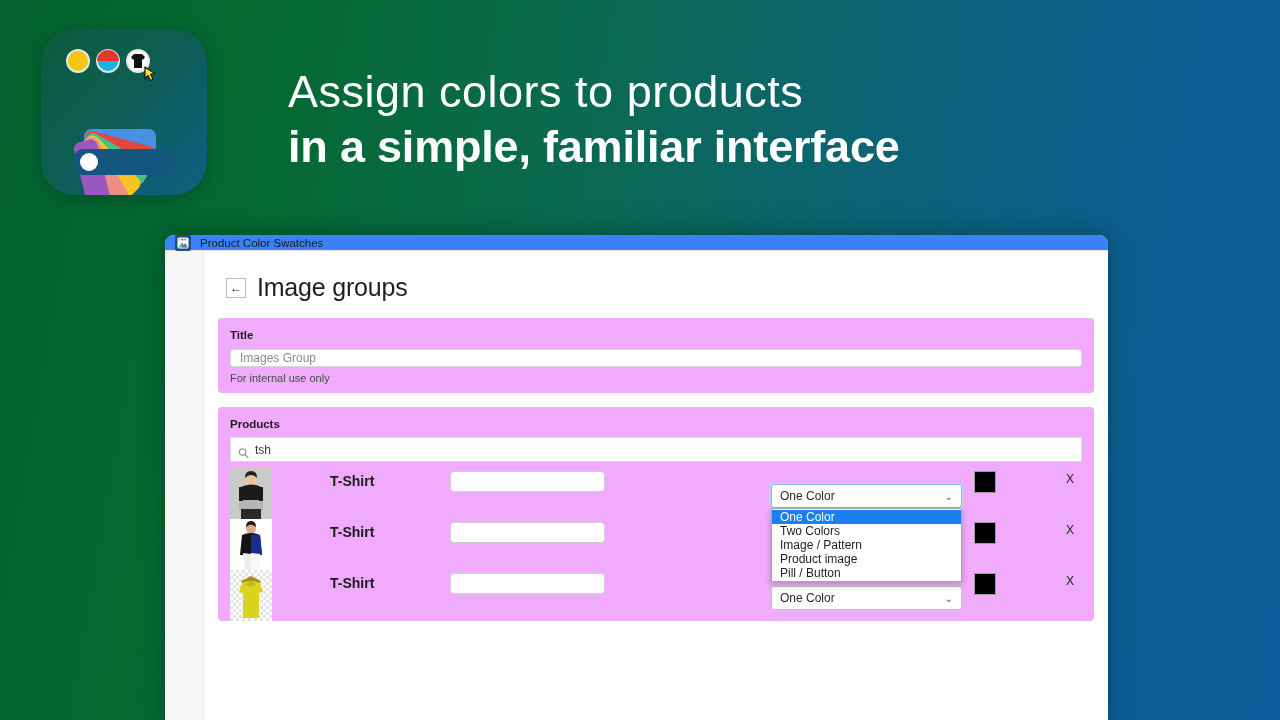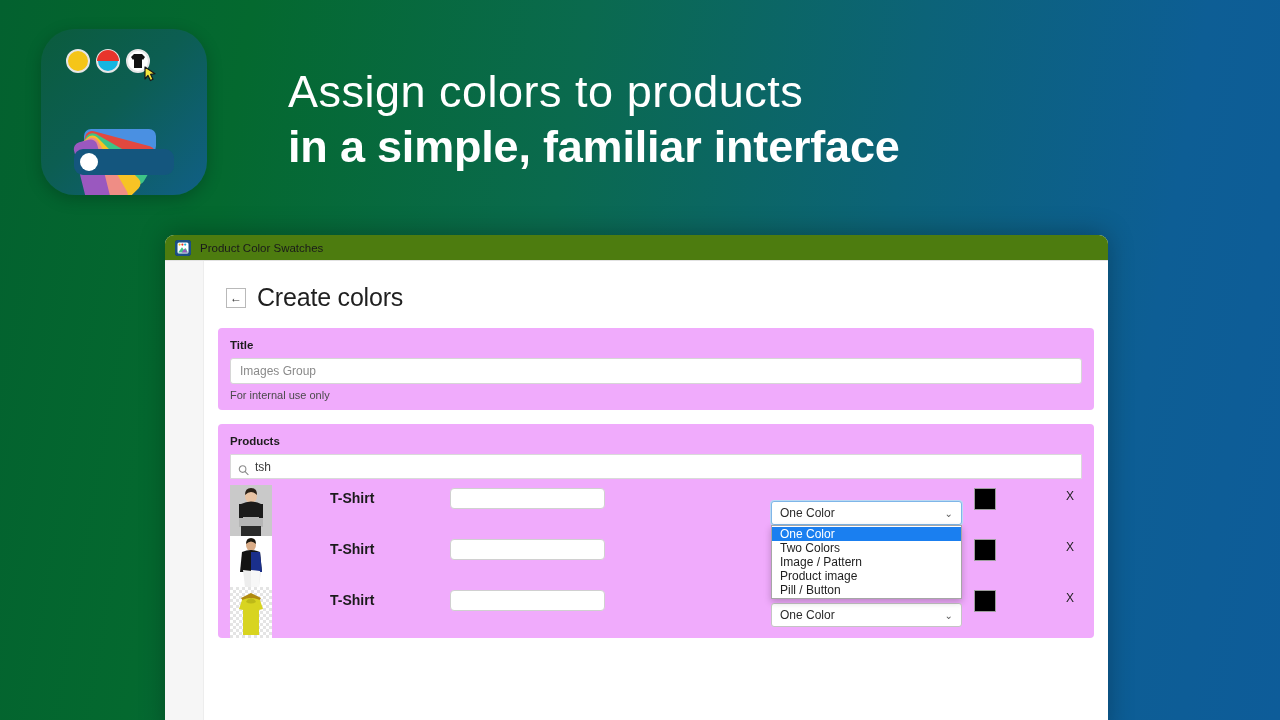--- a/index.html
+++ b/index.html
@@ -69,22 +69,22 @@
     top: 235px;
     width: 943px;
     height: 500px;
     background: #ffffff;
     border-radius: 9px 9px 0 0;
     box-shadow: 0 -2px 26px rgba(0,0,0,0.28);
     overflow: hidden;
   }
 
   .titlebar {
-    height: 26px;
-    background: #4d7c0f;
+    height: 16px;
+    background: #3b82f6;
     border-bottom: 1px solid #e2e2e2;
     display: flex;
     align-items: center;
     padding-left: 10px;
     gap: 9px;
   }
   .titlebar-icon {
     width: 16px; height: 16px;
     border-radius: 3px;
     flex: 0 0 auto;
@@ -149,21 +149,21 @@
     margin-bottom: 14px;
   }
   .field-label {
     font-size: 11.5px;
     font-weight: 700;
     color: #1c1c1c;
     margin-bottom: 7px;
   }
   .text-input {
     width: 100%;
-    height: 26px;
+    height: 18px;
     background: #ffffff;
     border: 1px solid #d6d6d6;
     border-radius: 3px;
     padding: 0 9px;
     font-size: 12px;
     font-family: "Liberation Sans", sans-serif;
     color: #3c3c3c;
     outline: none;
   }
   .text-input::placeholder { color: #8a8a8a; }
@@ -384,21 +384,21 @@
 
     <div class="window-body">
       <div class="window-rail"></div>
 
       <div class="window-content">
 
         <div class="page-header">
           <div class="back-btn">
             <span>←</span>
           </div>
-          <div class="page-title">Create colors</div>
+          <div class="page-title">Image groups</div>
         </div>
 
         <div class="card">
           <div class="field-label">Title</div>
           <input class="text-input" type="text" placeholder="Images Group" style="">
           <div class="help-text">For internal use only</div>
         </div>
 
 
         <div class="card card-products">

